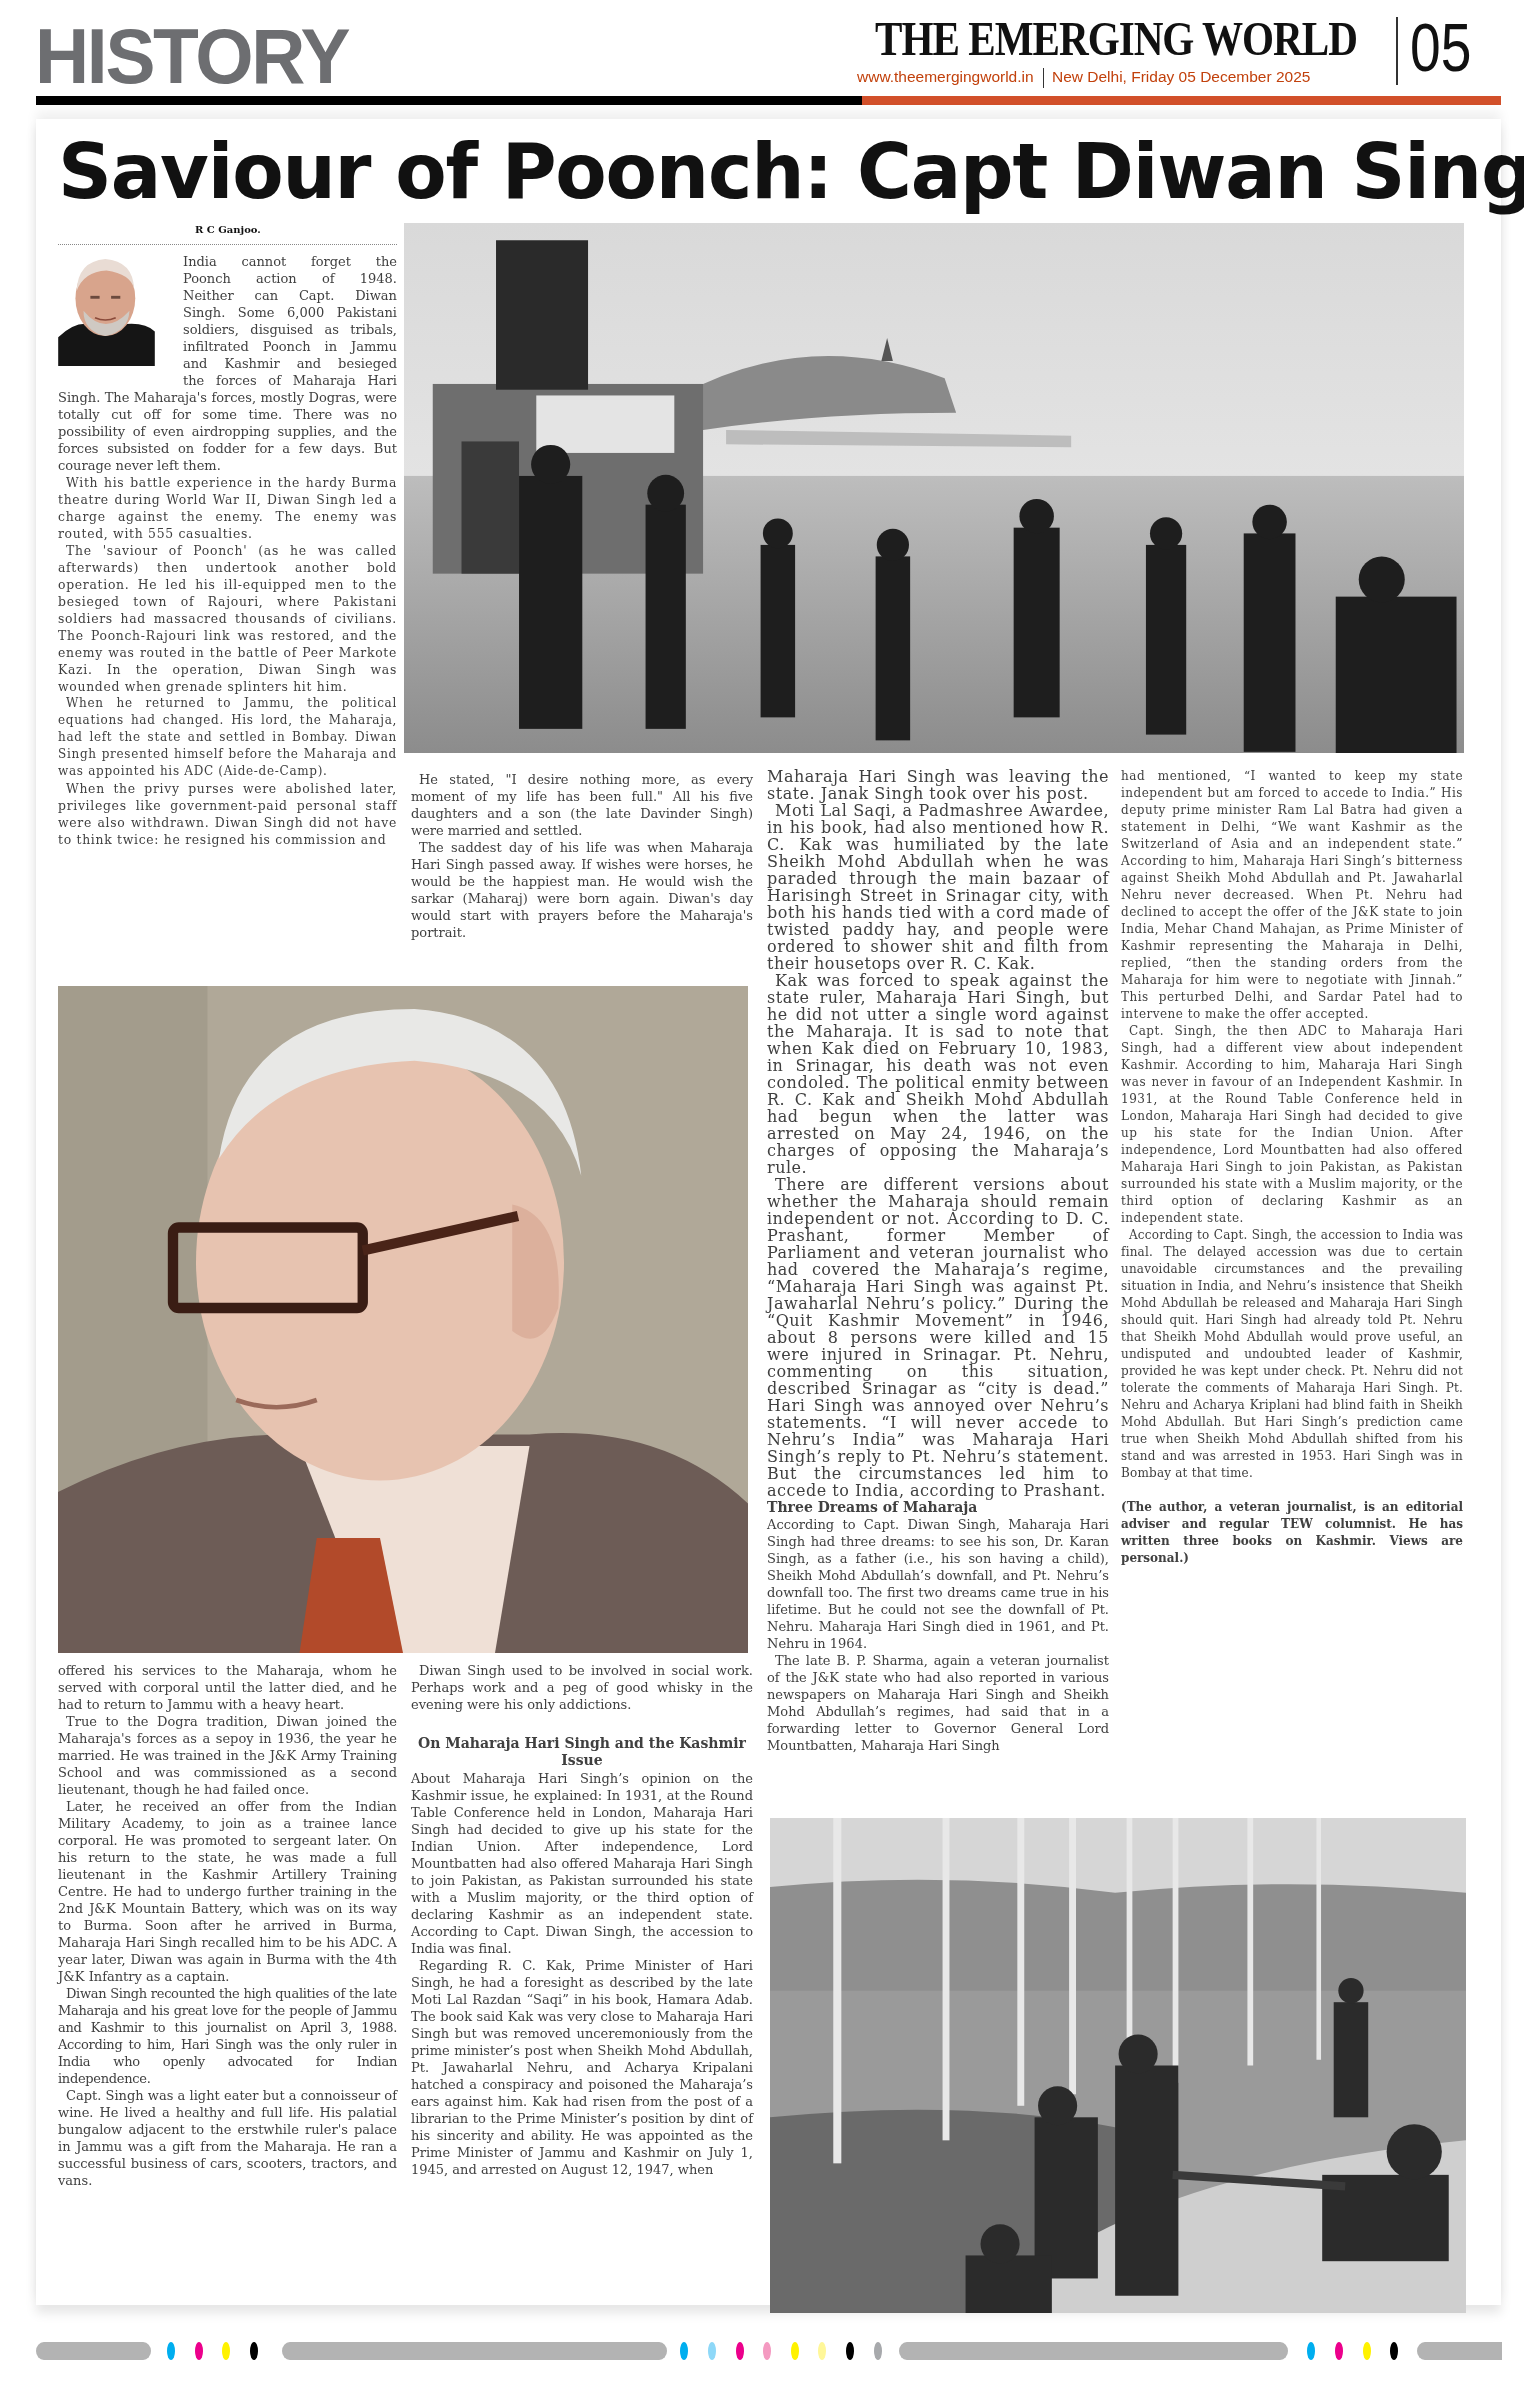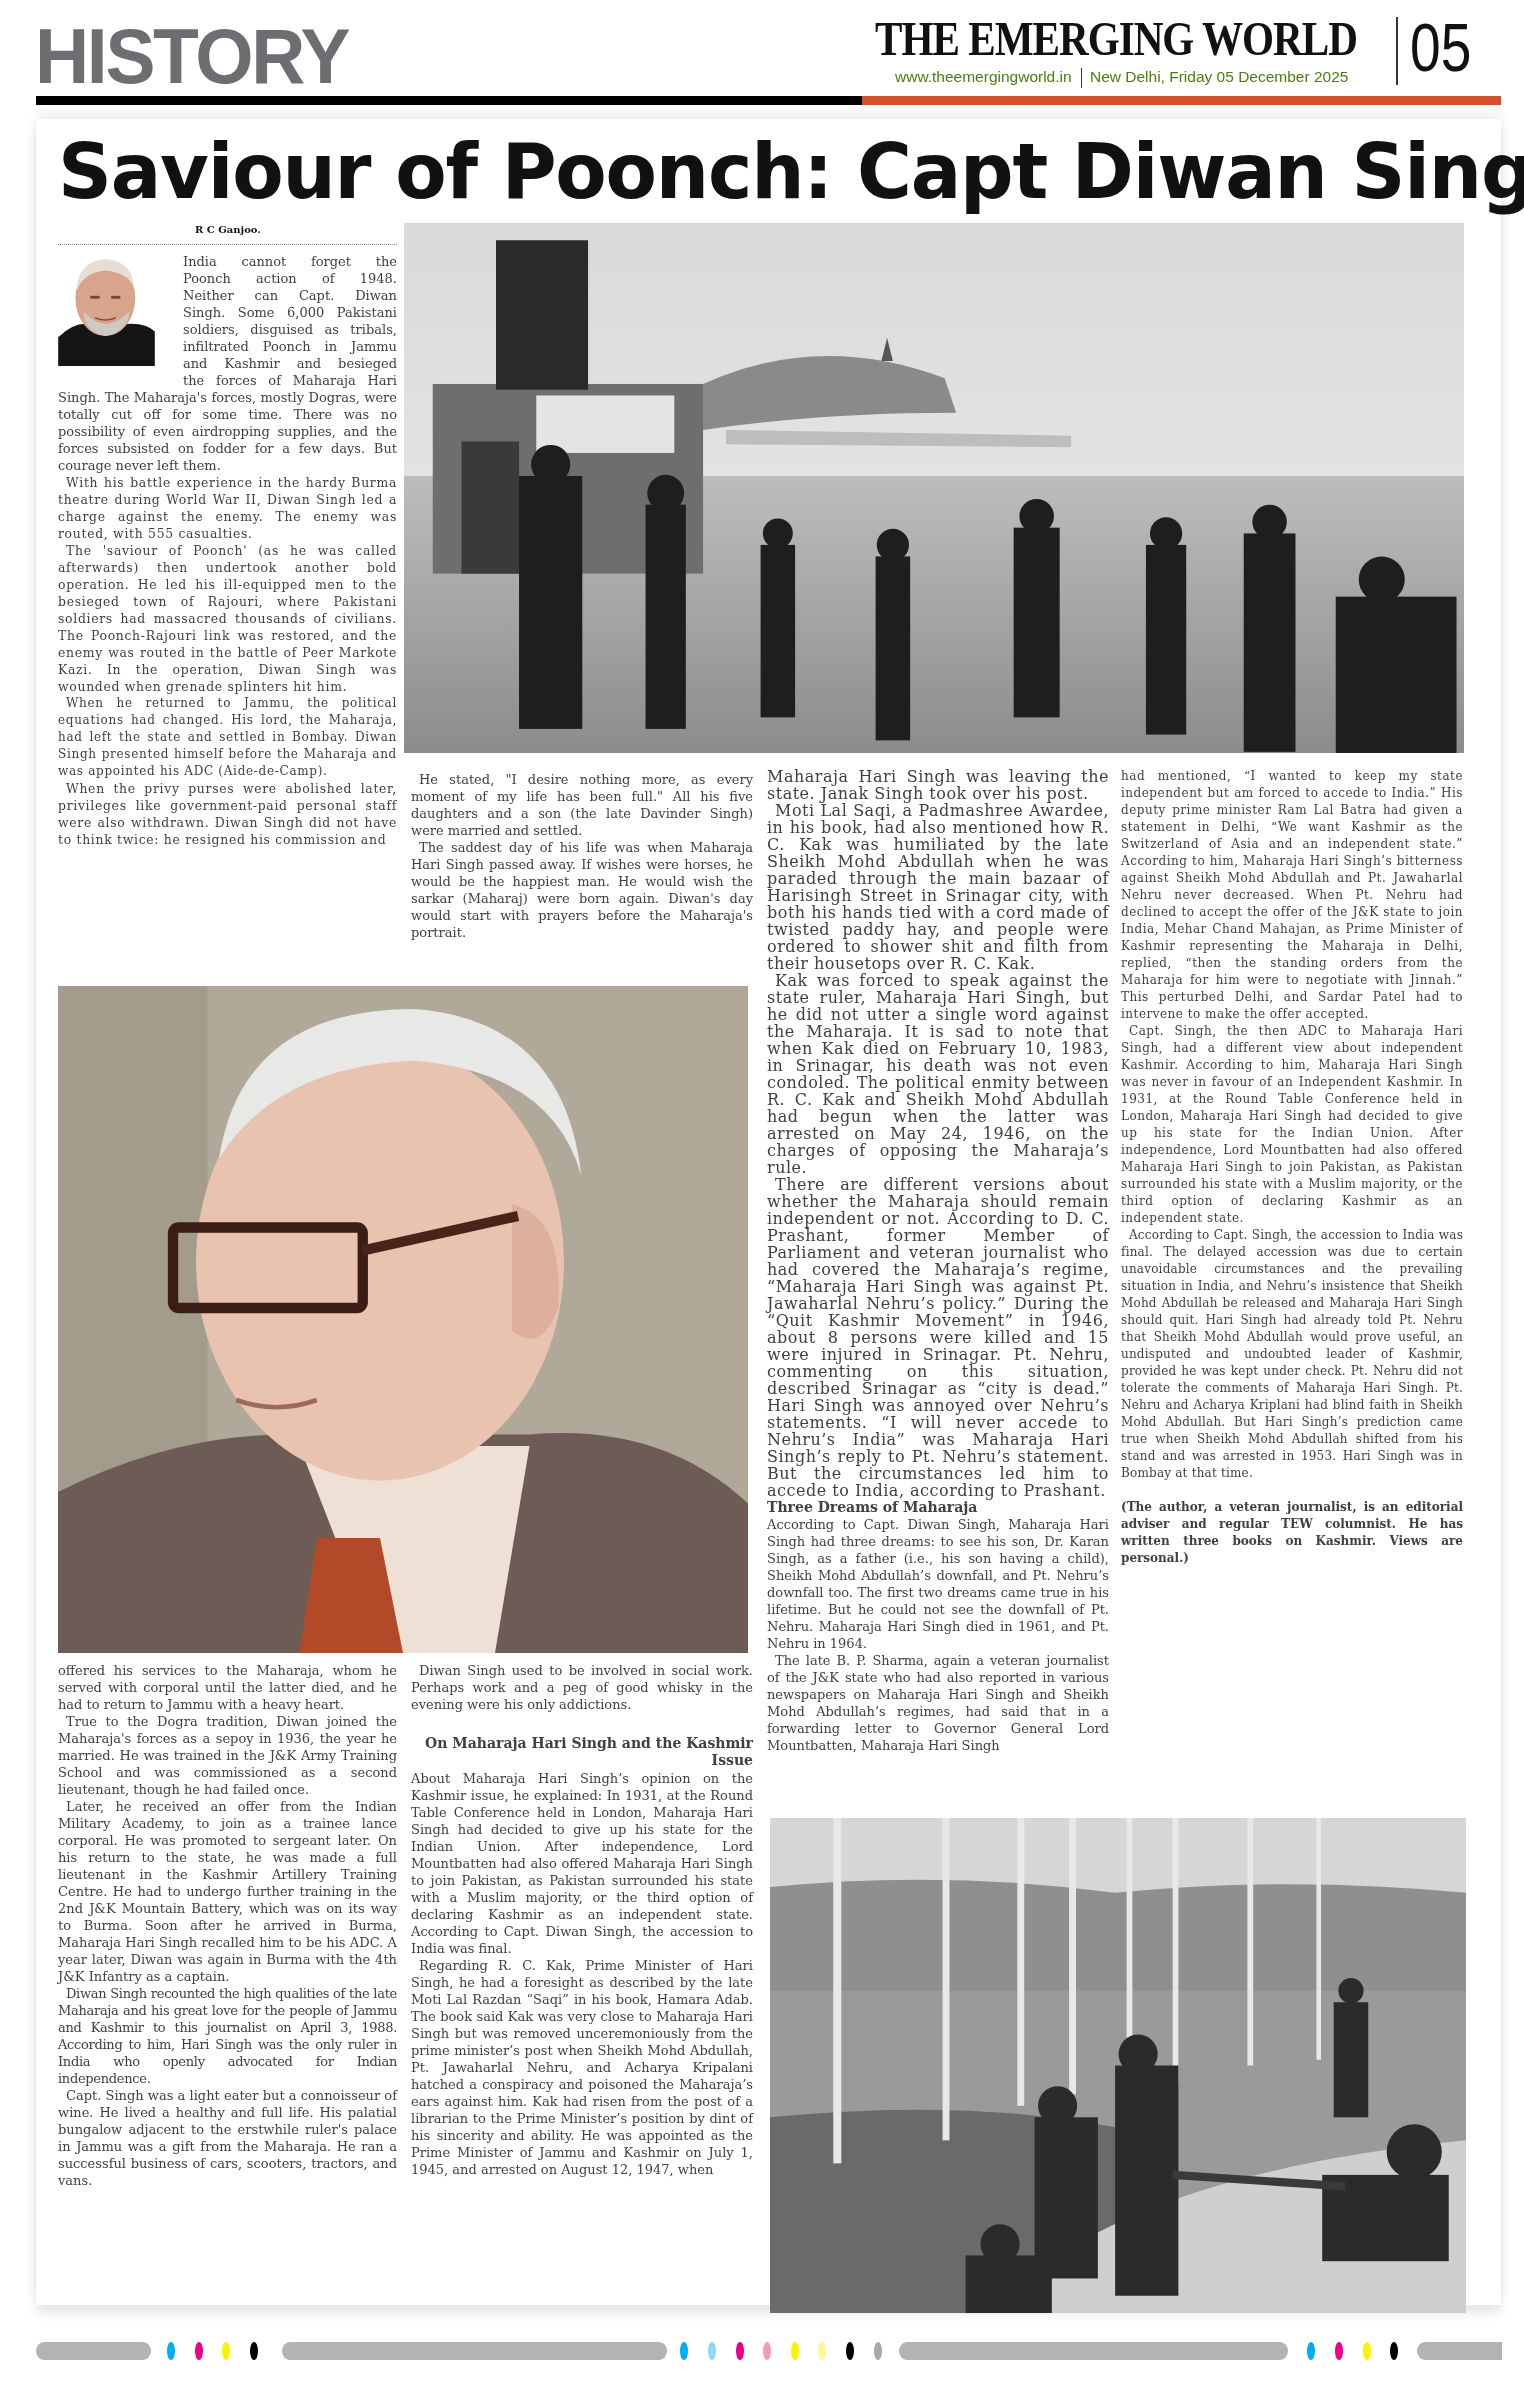--- a/index.html
+++ b/index.html
@@ -2,21 +2,21 @@
 <html style="font-size:9.2px"><head>
 <meta charset="utf-8">
 <style>
   html, body { margin: 0; padding: 0; background: #ffffff; }
   body { width: 1525px; height: 2401px; position: relative; overflow: hidden; font-family: "DejaVu Serif", serif; color: #111; }
   .abs { position: absolute; }
 
   
   .section-label { left: 35px; top: 17.3px; font-family: "Liberation Sans", sans-serif; font-weight: bold; font-size: 75px; letter-spacing: -2.3px; color: #6d6e71; line-height: 1; transform: scaleY(1.05); transform-origin: left top; }
   .paper-name { left: 875px; top: 14.4px; width: 483px; font-family: "Liberation Serif", serif; font-weight: bold; font-size: 49px; line-height: 1; letter-spacing: -1.2px; transform: scaleX(0.84); transform-origin: left top; white-space: nowrap; color: #111; }
-  .paper-meta { left: 895px; top: 68px; font-family: "Liberation Sans", sans-serif; font-size: 15.5px; color: #4d7c0f; white-space: nowrap; }
+  .paper-meta { left: 857px; top: 68px; font-family: "Liberation Sans", sans-serif; font-size: 15.5px; color: #c2410c; white-space: nowrap; }
   .paper-meta .sep { display: inline-block; width: 1.2px; height: 19.6px; background: #333; vertical-align: middle; margin: 0 8px 0 9.2px; }
   .page-vline { left: 1396px; top: 17.3px; width: 1.7px; height: 68px; background: #333; }
   .page-num { left: 1410px; top: 12.7px; font-family: "Liberation Sans", sans-serif; font-size: 69px; line-height: 1; color: #111; transform: scaleX(0.8); transform-origin: left top; }
   .rule-black { left: 36px; top: 96px; width: 826px; height: 8.6px; background: #000; }
   .rule-orange { left: 862px; top: 96px; width: 639px; height: 8.6px; background: #d2502a; }
 
   
   .card { left: 36px; top: 119px; width: 1465px; height: 2186px; background: #fff; box-shadow: 0 -8px 10.4px rgba(0,0,0,0.06), 0 8px 10.4px rgba(0,0,0,0.10); }
   .headline { left: 58px; top: 128px; width: 1421px; font-family: "DejaVu Sans", sans-serif; font-weight: bold; font-size: 76px; line-height: 1.15; letter-spacing: -1.2px; white-space: nowrap; transform: scaleX(0.985); transform-origin: left top; }
 
@@ -163,21 +163,21 @@
 <div class="abs col" style="left:58px; top:1662px; width:339px;">
   <p>offered his services to the Maharaja, whom he served with corporal until the latter died, and he had to return to Jammu with a heavy heart.</p>
   <p class="ind">True to the Dogra tradition, Diwan joined the Maharaja's forces as a sepoy in 1936, the year he married. He was trained in the J&amp;K Army Training School and was commissioned as a second lieutenant, though he had failed once.</p>
   <p class="ind">Later, he received an offer from the Indian Military Academy, to join as a trainee lance corporal. He was promoted to sergeant later. On his return to the state, he was made a full lieutenant in the Kashmir Artillery Training Centre. He had to undergo further training in the 2nd J&amp;K Mountain Battery, which was on its way to Burma. Soon after he arrived in Burma, Maharaja Hari Singh recalled him to be his ADC. A year later, Diwan was again in Burma with the 4th J&amp;K Infantry as a captain.</p>
   <p class="ind tight">Diwan Singh recounted the high qualities of the late Maharaja and his great love for the people of Jammu and Kashmir to this journalist on April 3, 1988. According to him, Hari Singh was the only ruler in India who openly advocated for Indian independence.</p>
   <p class="ind">Capt. Singh was a light eater but a connoisseur of wine. He lived a healthy and full life. His palatial bungalow adjacent to the erstwhile ruler's palace in Jammu was a gift from the Maharaja. He ran a successful business of cars, scooters, tractors, and vans.</p>
 </div>
 
 <div class="abs col" style="left:411px; top:1662px; width:342px;">
   <p class="ind">Diwan Singh used to be involved in social work. Perhaps work and a peg of good whisky in the evening were his only addictions.</p>
-  <p class="sub" style="margin-top:22px; text-align:right;">On Maharaja Hari Singh and the Kashmir Issue</p>
+  <p class="sub" style="margin-top:22px; text-align:center;">On Maharaja Hari Singh and the Kashmir Issue</p>
   <p>About Maharaja Hari Singh’s opinion on the Kashmir issue, he explained: In 1931, at the Round Table Conference held in London, Maharaja Hari Singh had decided to give up his state for the Indian Union. After independence, Lord Mountbatten had also offered Maharaja Hari Singh to join Pakistan, as Pakistan surrounded his state with a Muslim majority, or the third option of declaring Kashmir as an independent state. According to Capt. Diwan Singh, the accession to India was final.</p>
   <p class="ind">Regarding R. C. Kak, Prime Minister of Hari Singh, he had a foresight as described by the late Moti Lal Razdan “Saqi” in his book, Hamara Adab. The book said Kak was very close to Maharaja Hari Singh but was removed unceremoniously from the prime minister’s post when Sheikh Mohd Abdullah, Pt. Jawaharlal Nehru, and Acharya Kripalani hatched a conspiracy and poisoned the Maharaja’s ears against him. Kak had risen from the post of a librarian to the Prime Minister’s position by dint of his sincerity and ability. He was appointed as the Prime Minister of Jammu and Kashmir on July 1, 1945, and arrested on August 12, 1947, when</p>
 </div>
 
 <div class="abs col" style="left:767px; top:768px; width:342px; font-size:16px; line-height:17px; letter-spacing:0.5px;">
   <p>Maharaja Hari Singh was leaving the state. Janak Singh took over his post.</p>
   <p class="ind">Moti Lal Saqi, a Padmashree Awardee, in his book, had also mentioned how R. C. Kak was humiliated by the late Sheikh Mohd Abdullah when he was paraded through the main bazaar of Harisingh Street in Srinagar city, with both his hands tied with a cord made of twisted paddy hay, and people were ordered to shower shit and filth from their housetops over R. C. Kak.</p>
   <p class="ind">Kak was forced to speak against the state ruler, Maharaja Hari Singh, but he did not utter a single word against the Maharaja. It is sad to note that when Kak died on February 10, 1983, in Srinagar, his death was not even condoled. The political enmity between R. C. Kak and Sheikh Mohd Abdullah had begun when the latter was arrested on May 24, 1946, on the charges of opposing the Maharaja’s rule.</p>
   <p class="ind">There are different versions about whether the Maharaja should remain independent or not. According to D. C. Prashant, former Member of Parliament and veteran journalist who had covered the Maharaja’s regime, “Maharaja Hari Singh was against Pt. Jawaharlal Nehru’s policy.” During the “Quit Kashmir Movement” in 1946, about 8 persons were killed and 15 were injured in Srinagar. Pt. Nehru, commenting on this situation, described Srinagar as “city is dead.” Hari Singh was annoyed over Nehru’s statements. “I will never accede to Nehru’s India” was Maharaja Hari Singh’s reply to Pt. Nehru’s statement. But the circumstances led him to accede to India, according to Prashant.</p>
 </div>

